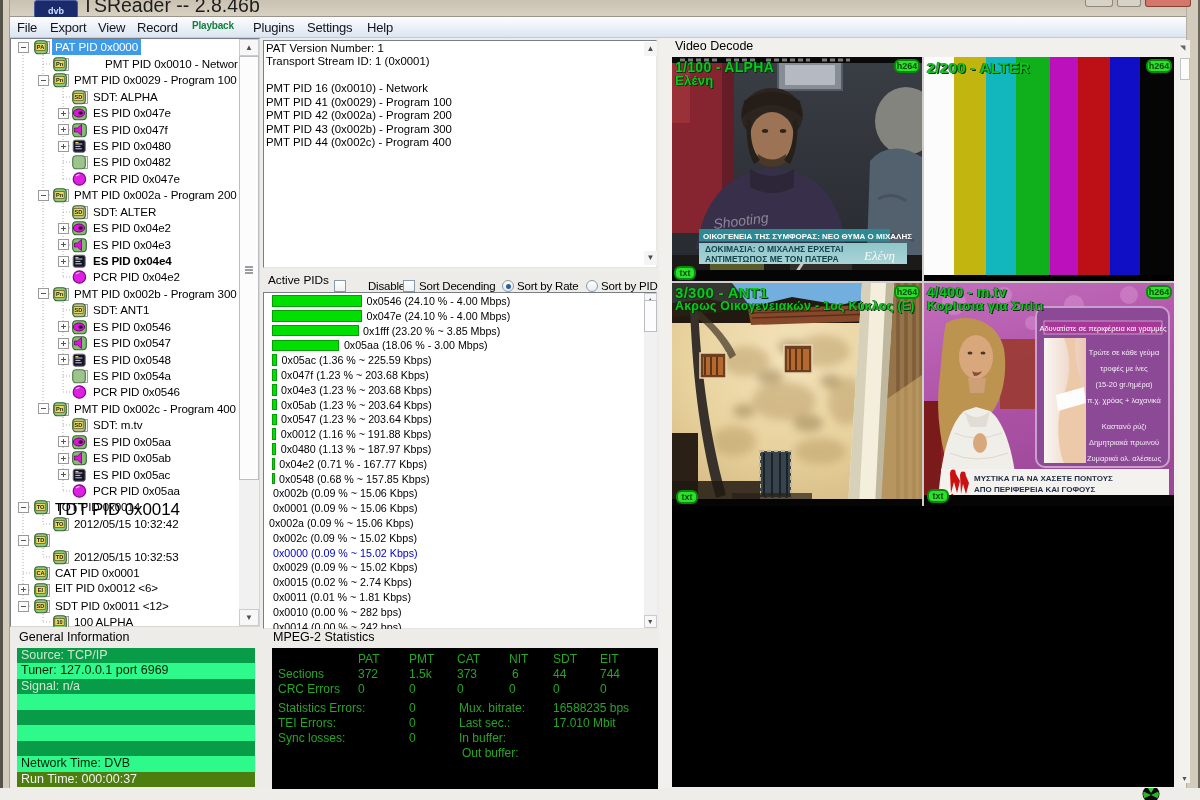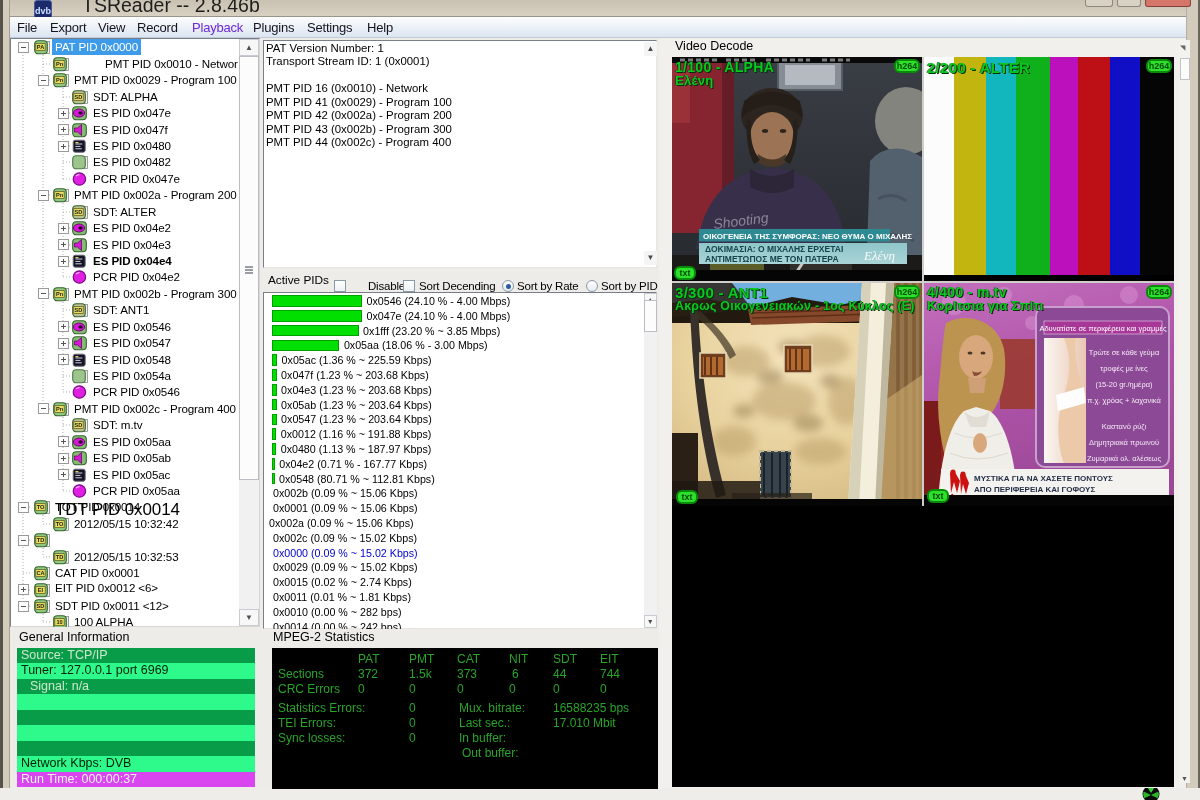--- a/index.html
+++ b/index.html
@@ -5,31 +5,31 @@
 body{width:1200px;height:800px;position:relative;overflow:hidden;
  font-family:"Liberation Sans",sans-serif;background:#edece8;}
 .abs{position:absolute;}
 .lbl{position:absolute;font-size:12.5px;color:#000;}
 .cbl{position:absolute;font-size:11.5px;letter-spacing:-0.2px;color:#000;top:280px;}
 </style></head><body>
 
 <div class="abs" style="left:0;top:0;width:1200px;height:17px;background:linear-gradient(#c9c2b2,#d8d1c2);border-bottom:1px solid #9a958a;"></div>
 <div class="abs" style="left:0;top:0;width:10px;height:788px;background:#d3ccbc;border-left:3px solid #55524a;box-shadow:inset -1px 0 0 #a59f91;"></div>
 <div class="abs" style="left:1186px;top:0;width:14px;height:788px;background:#d3ccbc;border-right:2px solid #6a665c;box-shadow:inset 1px 0 0 #b5afa1;"></div>
-<div class="abs" style="left:34px;top:0px;width:18px;height:20px;background:#1b2a6b;border:1px solid #4a5a9a;border-radius:3px;color:#cfe0ff;font-size:9px;font-weight:bold;text-align:center;line-height:20px;">dvb</div>
+<div class="abs" style="left:34px;top:0px;width:44px;height:20px;background:#1b2a6b;border:1px solid #4a5a9a;border-radius:3px;color:#cfe0ff;font-size:9px;font-weight:bold;text-align:center;line-height:20px;">dvb</div>
 <div class="abs" style="left:82px;top:-6px;font-size:19.5px;color:#1d1d1d;">TSReader -- 2.8.46b</div>
 <div class="abs" style="left:1085px;top:0;width:28px;height:7px;background:#d8d2c4;border:1px solid #8d887c;border-top:none;border-radius:0 0 3px 3px;"></div>
 <div class="abs" style="left:1117px;top:0;width:24px;height:7px;background:#d8d2c4;border:1px solid #8d887c;border-top:none;border-radius:0 0 3px 3px;"></div>
 <div class="abs" style="left:1145px;top:0;width:46px;height:7px;background:#d4776a;border:1px solid #84423a;border-top:none;border-radius:0 0 3px 3px;"></div>
 <div class="abs" style="left:10px;top:17px;width:1176px;height:21px;background:linear-gradient(#fdfdfe,#dbe5f1);border-bottom:1px solid #c2ccd8;"></div>
 <div class="abs" style="left:17px;top:20px;font-size:13px;letter-spacing:-0.2px;color:#14141c;">File</div>
 <div class="abs" style="left:50px;top:20px;font-size:13px;letter-spacing:-0.2px;color:#14141c;">Export</div>
 <div class="abs" style="left:98px;top:20px;font-size:13px;letter-spacing:-0.2px;color:#14141c;">View</div>
 <div class="abs" style="left:137px;top:20px;font-size:13px;letter-spacing:-0.2px;color:#14141c;">Record</div>
-<div class="abs" style="left:192px;top:20px;font-size:13px;letter-spacing:-0.2px;color:#6d28d9;">Playback</div>
+<div class="abs" style="left:192px;top:20px;font-size:10px;letter-spacing:-0.2px;color:#15803d;font-weight:bold;">Playback</div>
 <div class="abs" style="left:253px;top:20px;font-size:13px;letter-spacing:-0.2px;color:#14141c;">Plugins</div>
 <div class="abs" style="left:307px;top:20px;font-size:13px;letter-spacing:-0.2px;color:#14141c;">Settings</div>
 <div class="abs" style="left:367px;top:20px;font-size:13px;letter-spacing:-0.2px;color:#14141c;">Help</div>
 <div class="abs" style="left:0;top:788px;width:1200px;height:12px;background:#eeede9;"></div>
 <svg class="abs" style="left:1141px;top:785px;" width="20" height="15" viewBox="0 0 20 15">
 <circle cx="10" cy="9" r="8.5" fill="#0a0a0a"></circle>
 <g fill="#2be32b">
 <path d="M10 8 L5.9 1.6 A7.6 7.6 0 0 1 14.1 1.6 Z" fill="#30d430"></path>
 <path d="M10 10 L3.4 13.2 A7.6 7.6 0 0 1 2.6 6.4 Z" fill="#28b828"></path>
 <path d="M10 10 L16.6 13.2 A7.6 7.6 0 0 0 17.4 6.4 Z" fill="#28b828"></path>
@@ -442,21 +442,21 @@
       <div class="abs" style="left:281.1px;top:397.6px;height:14px;line-height:14px;font-size:10.7px;color:#000;white-space:nowrap;">0x05ab (1.23 % ~ 203.64 Kbps)</div>
       <div class="abs" style="left:272px;top:413.6px;width:4.6px;height:11.5px;background:#00df00;border:1px solid #00a000;"></div>
       <div class="abs" style="left:281.1px;top:412.4px;height:14px;line-height:14px;font-size:10.7px;color:#000;white-space:nowrap;">0x0547 (1.23 % ~ 203.64 Kbps)</div>
       <div class="abs" style="left:272px;top:428.4px;width:4.3px;height:11.5px;background:#00df00;border:1px solid #00a000;"></div>
       <div class="abs" style="left:280.8px;top:427.2px;height:14px;line-height:14px;font-size:10.7px;color:#000;white-space:nowrap;">0x0012 (1.16 % ~ 191.88 Kbps)</div>
       <div class="abs" style="left:272px;top:443.2px;width:4.2px;height:11.5px;background:#00df00;border:1px solid #00a000;"></div>
       <div class="abs" style="left:280.7px;top:442.0px;height:14px;line-height:14px;font-size:10.7px;color:#000;white-space:nowrap;">0x0480 (1.13 % ~ 187.97 Kbps)</div>
       <div class="abs" style="left:272px;top:458.0px;width:2.7px;height:11.5px;background:#00df00;border:1px solid #00a000;"></div>
       <div class="abs" style="left:279.2px;top:456.8px;height:14px;line-height:14px;font-size:10.7px;color:#000;white-space:nowrap;">0x04e2 (0.71 % - 167.77 Kbps)</div>
       <div class="abs" style="left:272px;top:472.8px;width:2.5px;height:11.5px;background:#00df00;border:1px solid #00a000;"></div>
-      <div class="abs" style="left:279.0px;top:471.6px;height:14px;line-height:14px;font-size:10.7px;color:#000;white-space:nowrap;">0x0548 (80.71 % ~ 112.81 Kbps)</div>
+      <div class="abs" style="left:279.0px;top:471.6px;height:14px;line-height:14px;font-size:10.7px;color:#000;white-space:nowrap;">0x0548 (0.68 % ~ 157.85 Kbps)</div>
       <div class="abs" style="left:273.0px;top:486.4px;height:14px;line-height:14px;font-size:10.7px;color:#000;white-space:nowrap;">0x002b (0.09 % ~ 15.06 Kbps)</div>
       <div class="abs" style="left:273.0px;top:501.2px;height:14px;line-height:14px;font-size:10.7px;color:#000;white-space:nowrap;">0x0001 (0.09 % ~ 15.06 Kbps)</div>
       <div class="abs" style="left:269px;top:516.0px;height:14px;line-height:14px;font-size:10.7px;color:#000;white-space:nowrap;">0x002a (0.09 % ~ 15.06 Kbps)</div>
       <div class="abs" style="left:273.0px;top:530.8px;height:14px;line-height:14px;font-size:10.7px;color:#000;white-space:nowrap;">0x002c (0.09 % ~ 15.02 Kbps)</div>
       <div class="abs" style="left:273.0px;top:545.6px;height:14px;line-height:14px;font-size:10.7px;color:#0000cc;white-space:nowrap;">0x0000 (0.09 % ~ 15.02 Kbps)</div>
       <div class="abs" style="left:273.0px;top:560.4px;height:14px;line-height:14px;font-size:10.7px;color:#000;white-space:nowrap;">0x0029 (0.09 % ~ 15.02 Kbps)</div>
       <div class="abs" style="left:273.0px;top:575.2px;height:14px;line-height:14px;font-size:10.7px;color:#000;white-space:nowrap;">0x0015 (0.02 % ~ 2.74 Kbps)</div>
       <div class="abs" style="left:273.0px;top:590.0px;height:14px;line-height:14px;font-size:10.7px;color:#000;white-space:nowrap;">0x0011 (0.01 % ~ 1.81 Kbps)</div>
       <div class="abs" style="left:273.0px;top:604.8px;height:14px;line-height:14px;font-size:10.7px;color:#000;white-space:nowrap;">0x0010 (0.00 % ~ 282 bps)</div>
       <div class="abs" style="left:273.0px;top:619.6px;height:14px;line-height:14px;font-size:10.7px;color:#000;white-space:nowrap;">0x0014 (0.00 % ~ 242 bps)</div>
@@ -467,30 +467,30 @@
 <div class="abs" style="left:644px;top:615px;width:12.5px;height:13px;background:#f7f7f7;border:1px solid #c8ccd2;color:#505050;font-size:7px;text-align:center;line-height:11px;">▼</div>
 <div class="abs" style="left:644px;top:300px;width:12.5px;height:32px;background:#fcfcfc;border:1px solid #babec4;"></div>
 <div class="lbl" style="left:19px;top:630px;">General Information</div>
 <div class="abs" style="left:17px;top:648.0px;width:238px;height:15.44px;background:#089c49;">
     <span style="position:absolute;left:4px;top:0;line-height:15.4px;font-size:12.5px;color:#cde8cd;white-space:nowrap;">Source: TCP/IP</span>
   </div>
 <div class="abs" style="left:17px;top:663.4px;width:238px;height:15.44px;background:#2efa8c;">
     <span style="position:absolute;left:4px;top:0;line-height:15.4px;font-size:12.5px;color:#062006;white-space:nowrap;">Tuner: 127.0.0.1 port 6969</span>
   </div>
 <div class="abs" style="left:17px;top:678.9px;width:238px;height:15.44px;background:#089c49;">
-    <span style="position:absolute;left:4px;top:0;line-height:15.4px;font-size:12.5px;color:#cde8cd;white-space:nowrap;margin-left:9px;">Signal: n/a</span>
+    <span style="position:absolute;left:4px;top:0;line-height:15.4px;font-size:12.5px;color:#cde8cd;white-space:nowrap;">Signal: n/a</span>
   </div>
 <div class="abs" style="left:17px;top:694.3px;width:238px;height:15.44px;background:#2efa8c;"></div>
 <div class="abs" style="left:17px;top:709.8px;width:238px;height:15.44px;background:#089c49;"></div>
 <div class="abs" style="left:17px;top:725.2px;width:238px;height:15.44px;background:#2efa8c;"></div>
 <div class="abs" style="left:17px;top:740.6px;width:238px;height:15.44px;background:#089c49;"></div>
 <div class="abs" style="left:17px;top:756.1px;width:238px;height:15.44px;background:#2efa8c;">
-    <span style="position:absolute;left:4px;top:0;line-height:15.4px;font-size:12.5px;color:#062006;white-space:nowrap;">Network Kbps: DVB</span>
+    <span style="position:absolute;left:4px;top:0;line-height:15.4px;font-size:12.5px;color:#062006;white-space:nowrap;">Network Time: DVB</span>
   </div>
-<div class="abs" style="left:17px;top:771.5px;width:238px;height:15.44px;background:#d946ef;text-align:right;">
+<div class="abs" style="left:17px;top:771.5px;width:238px;height:15.44px;background:#4d7c0f;text-align:right;">
     <span style="position:absolute;left:4px;top:0;line-height:15.4px;font-size:12.5px;color:#eef2ee;white-space:nowrap;">Run Time: 000:00:37</span>
   </div>
 <div class="lbl" style="left:273px;top:630px;">MPEG-2 Statistics</div>
 <div class="abs" style="left:272px;top:648px;width:386px;height:141px;background:#000;"></div>
 <div class="abs" style="left:358px;top:652px;font-size:12px;color:#28a428;white-space:nowrap;">PAT</div>
 <div class="abs" style="left:409px;top:652px;font-size:12px;color:#28a428;white-space:nowrap;">PMT</div>
 <div class="abs" style="left:457px;top:652px;font-size:12px;color:#28a428;white-space:nowrap;">CAT</div>
 <div class="abs" style="left:509px;top:652px;font-size:12px;color:#28a428;white-space:nowrap;">NIT</div>
 <div class="abs" style="left:553px;top:652px;font-size:12px;color:#28a428;white-space:nowrap;">SDT</div>
 <div class="abs" style="left:600px;top:652px;font-size:12px;color:#28a428;white-space:nowrap;">EIT</div>

